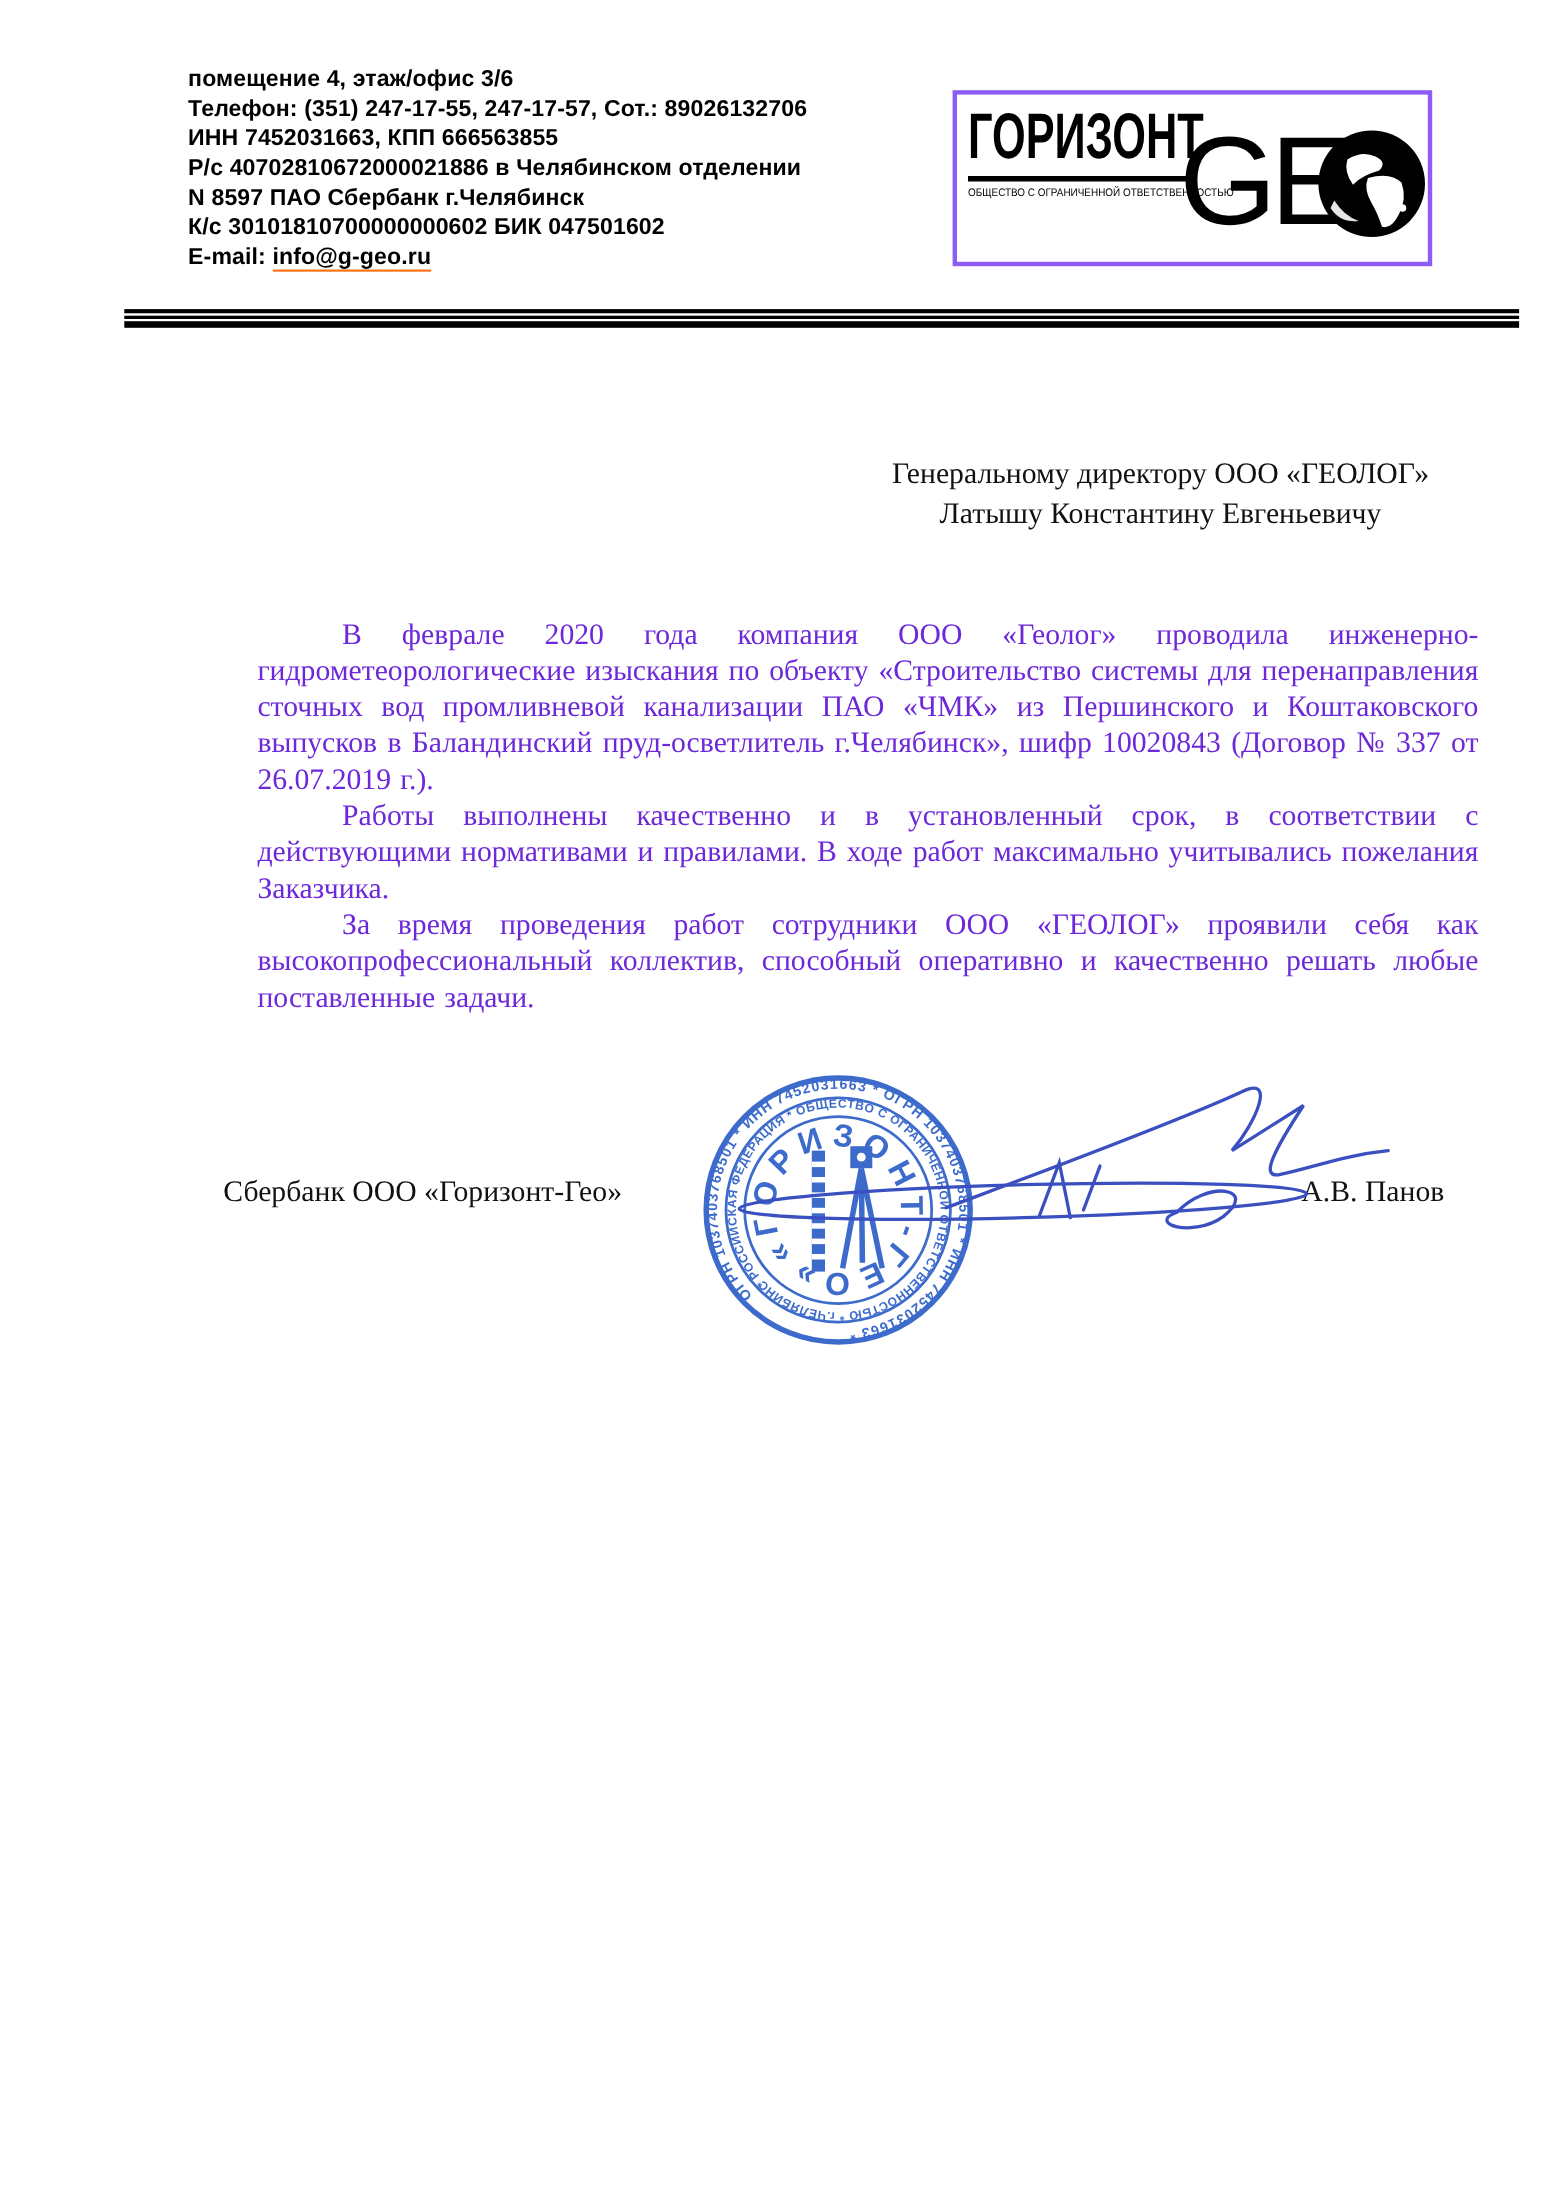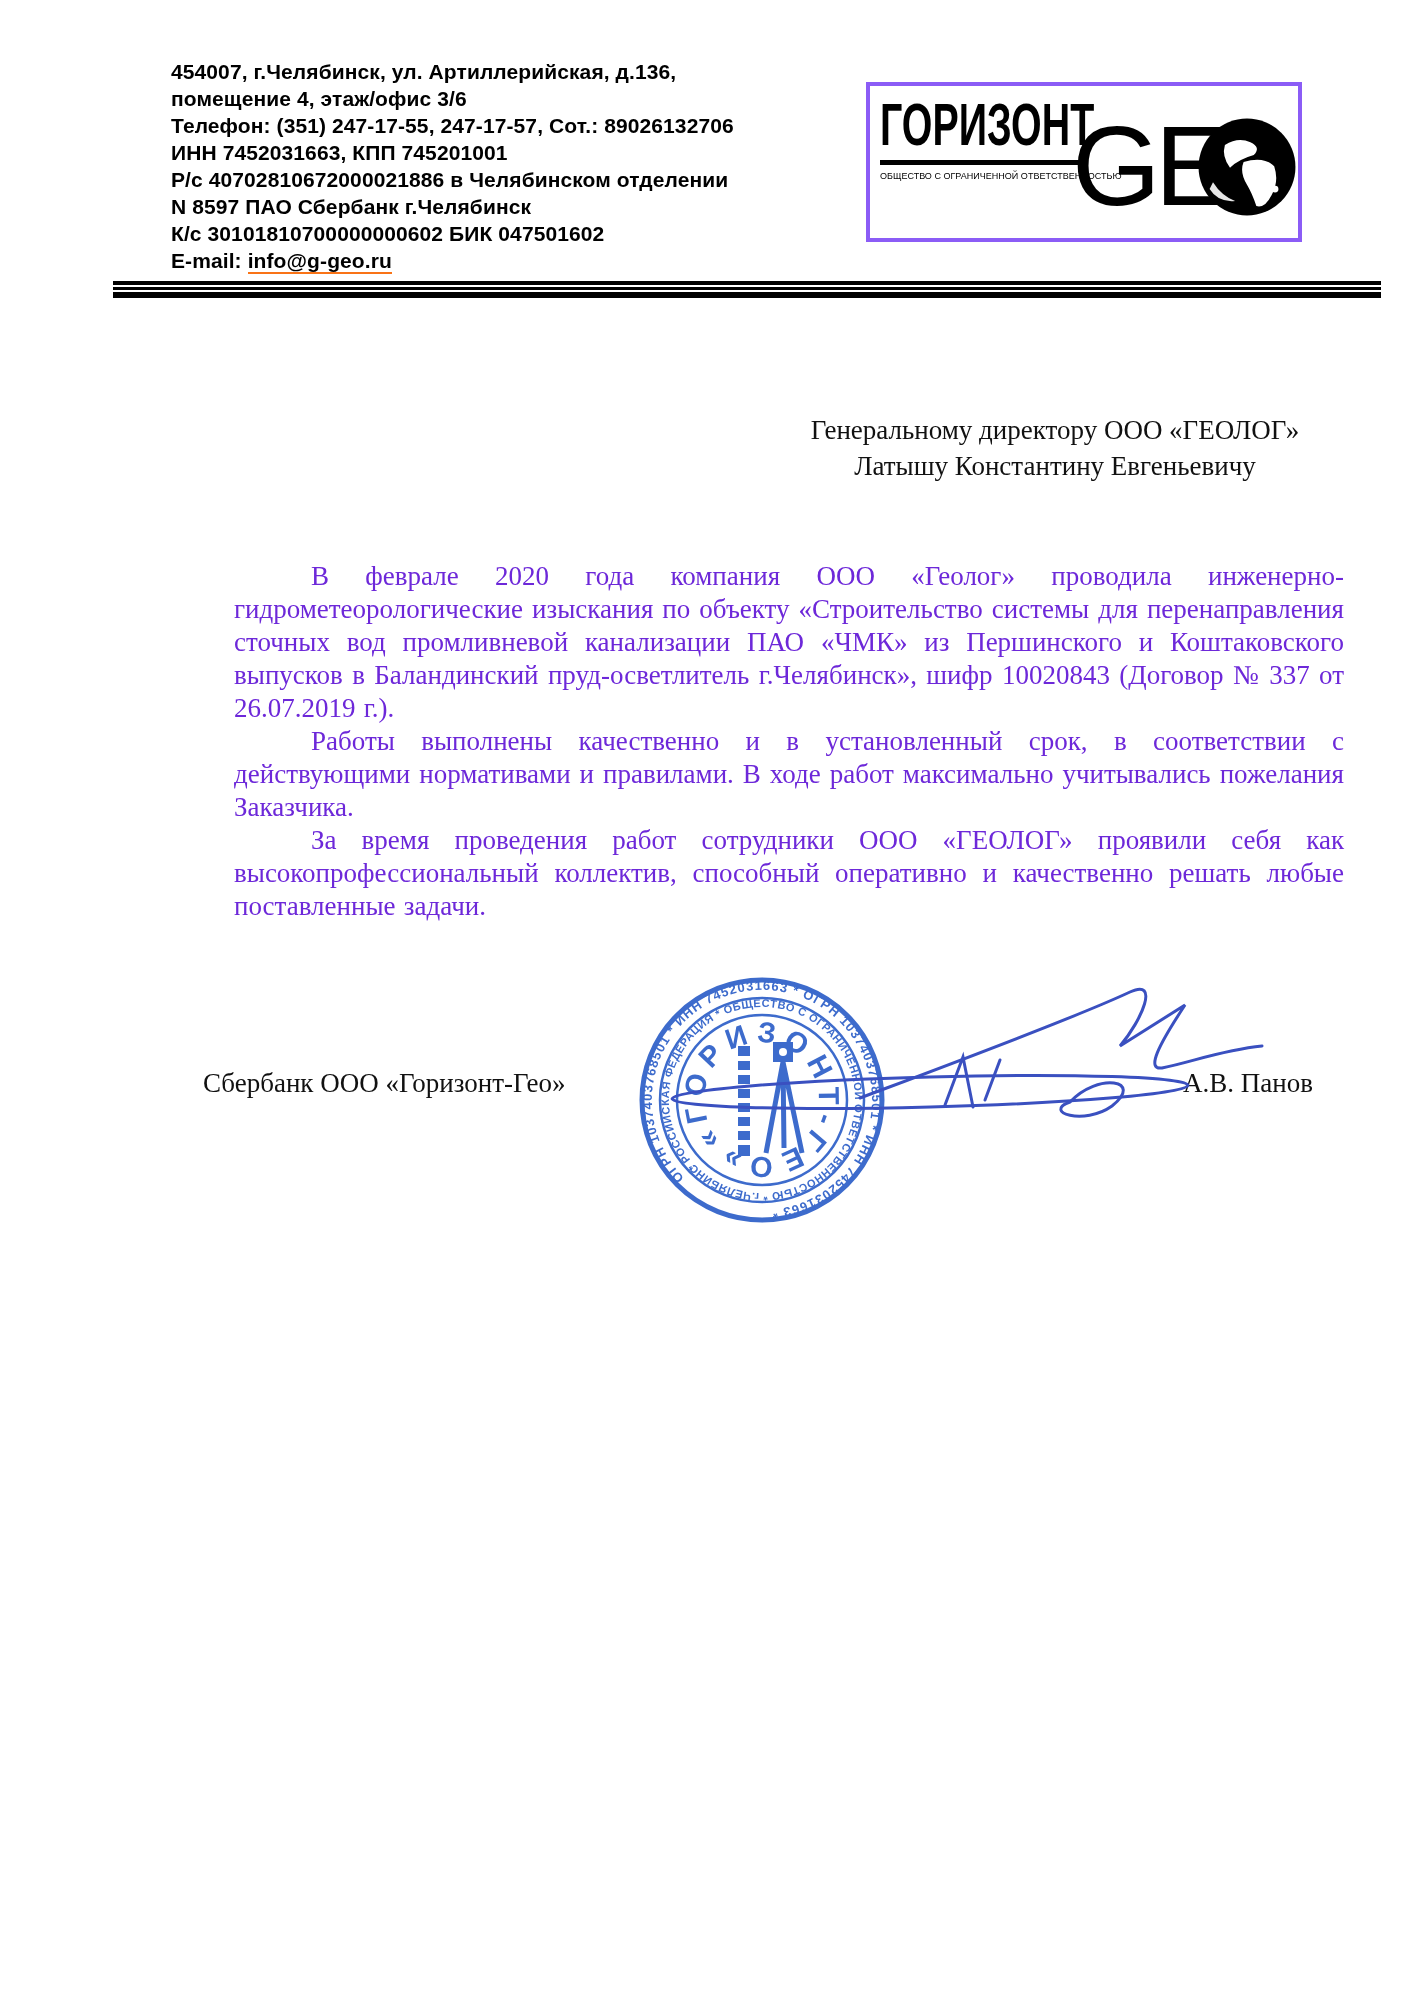--- a/index.html
+++ b/index.html
@@ -76,24 +76,23 @@
   }
   
   .stamp-svg{position:absolute;left:600px;top:950px;width:720px;height:300px;}
 </style>
 </head>
 <body>
 
 <div class="page">
 
   <div class="letterhead">
-    <div>454007, г.Челябинск, ул. Артиллерийская, д.136,</div>
     <div>помещение 4, этаж/офис 3/6</div>
     <div>Телефон: (351) 247-17-55, 247-17-57, Сот.: 89026132706</div>
-    <div>ИНН 7452031663, КПП 745201001</div>
+    <div>ИНН 7452031663, КПП 666563855</div>
     <div>Р/с 40702810672000021886 в Челябинском отделении</div>
     <div>N 8597 ПАО Сбербанк г.Челябинск</div>
     <div>К/с 30101810700000000602  БИК 047501602</div>
     <div>
       <span>E-mail: </span><span class="email-value">info@g-geo.ru</span>
     </div>
   </div>
 
   <div class="logo-box">
     <div class="logo-brand">ГОРИЗОНТ</div>

